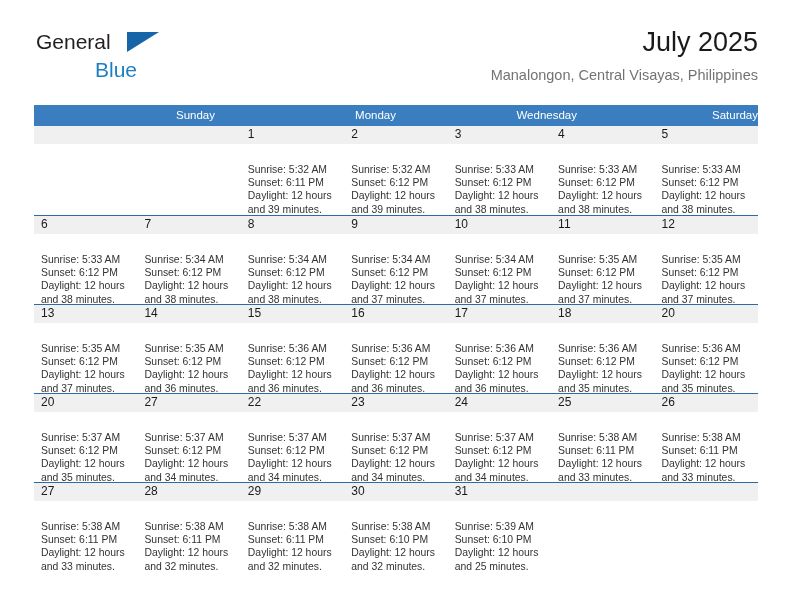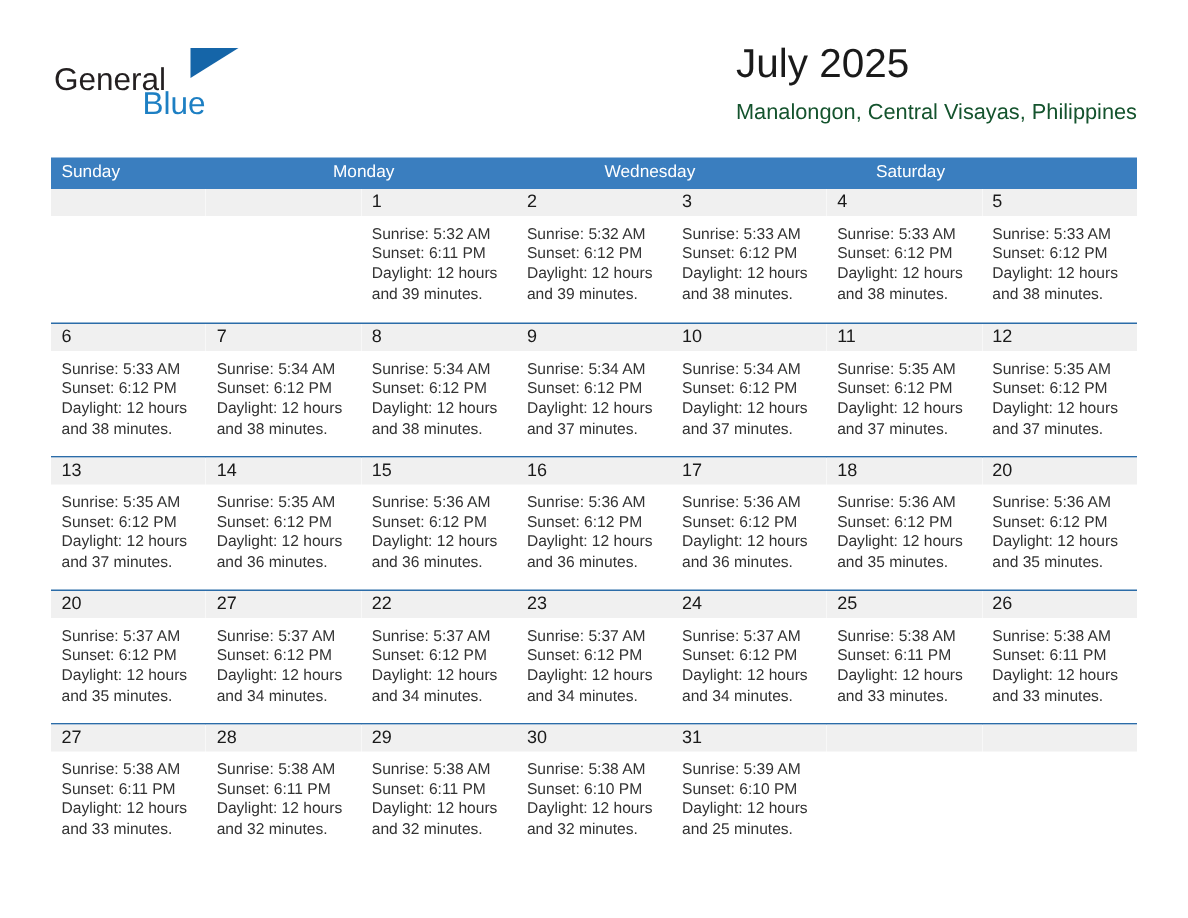--- a/index.html
+++ b/index.html
@@ -32,21 +32,21 @@
   .logo {
     position: absolute;
     left: 0;
     top: 0;
     width: 200px;
     height: 56px;
   }
   .logo-general {
     position: absolute;
     left: 2px;
-    top: 16px;
+    top: 4px;
     font-size: 21px;
     letter-spacing: 0px;
     color: #231f20;
     font-family: "Liberation Sans", sans-serif;
   }
   .logo-tri {
     position: absolute;
     left: 93px;
     top: 6px;
     width: 0;
@@ -59,32 +59,32 @@
     left: 61px;
     top: 32px;
     font-size: 21px;
     color: #1d7fc3;
     font-family: "Liberation Sans", sans-serif;
   }
   .title-block {
     position: absolute;
     right: 0;
     top: 0;
-    text-align: left;
+    text-align: right;
   }
   .month-title {
     font-size: 27px;
     color: #1a1a1a;
     line-height: 32px;
     white-space: nowrap;
   }
   .location {
     margin-top: 9px;
     font-size: 14.5px;
-    color: #14532d;
+    color: #737373;
     line-height: 17px;
     white-space: nowrap;
   }
 
   
   .calendar {
     position: absolute;
     left: 34px;
     top: 105px;
     width: 724px;
@@ -96,20 +96,21 @@
   }
   .cal-head .hcell {
     flex: 1 1 0;
     color: #ffffff;
     font-size: 11.5px;
     line-height: 21px;
     padding-left: 7px;
     box-sizing: border-box;
     overflow: hidden;
     white-space: nowrap;
+    text-align: right;
   }
   .week {
     display: flex;
     border-top: 1.3px solid #2b6ca8;
     height: 89px;
     box-sizing: border-box;
   }
   .week.first {
     border-top: none;
   }
@@ -125,21 +126,21 @@
     font-size: 12px;
     line-height: 17px;
     padding-left: 7px;
     color: #1a1a1a;
     box-sizing: border-box;
   }
   .day.empty .datenum {
     background: #f0f0f0;
   }
   .day .info {
-    padding: 6px 6px 0 7px;
+    padding: 19px 6px 0 7px;
     font-size: 10.4px;
     line-height: 13.2px;
     color: #333333;
   }
   .day .info div {
     white-space: nowrap;
   }
   .day .info .daylight {
     white-space: normal;
   }

